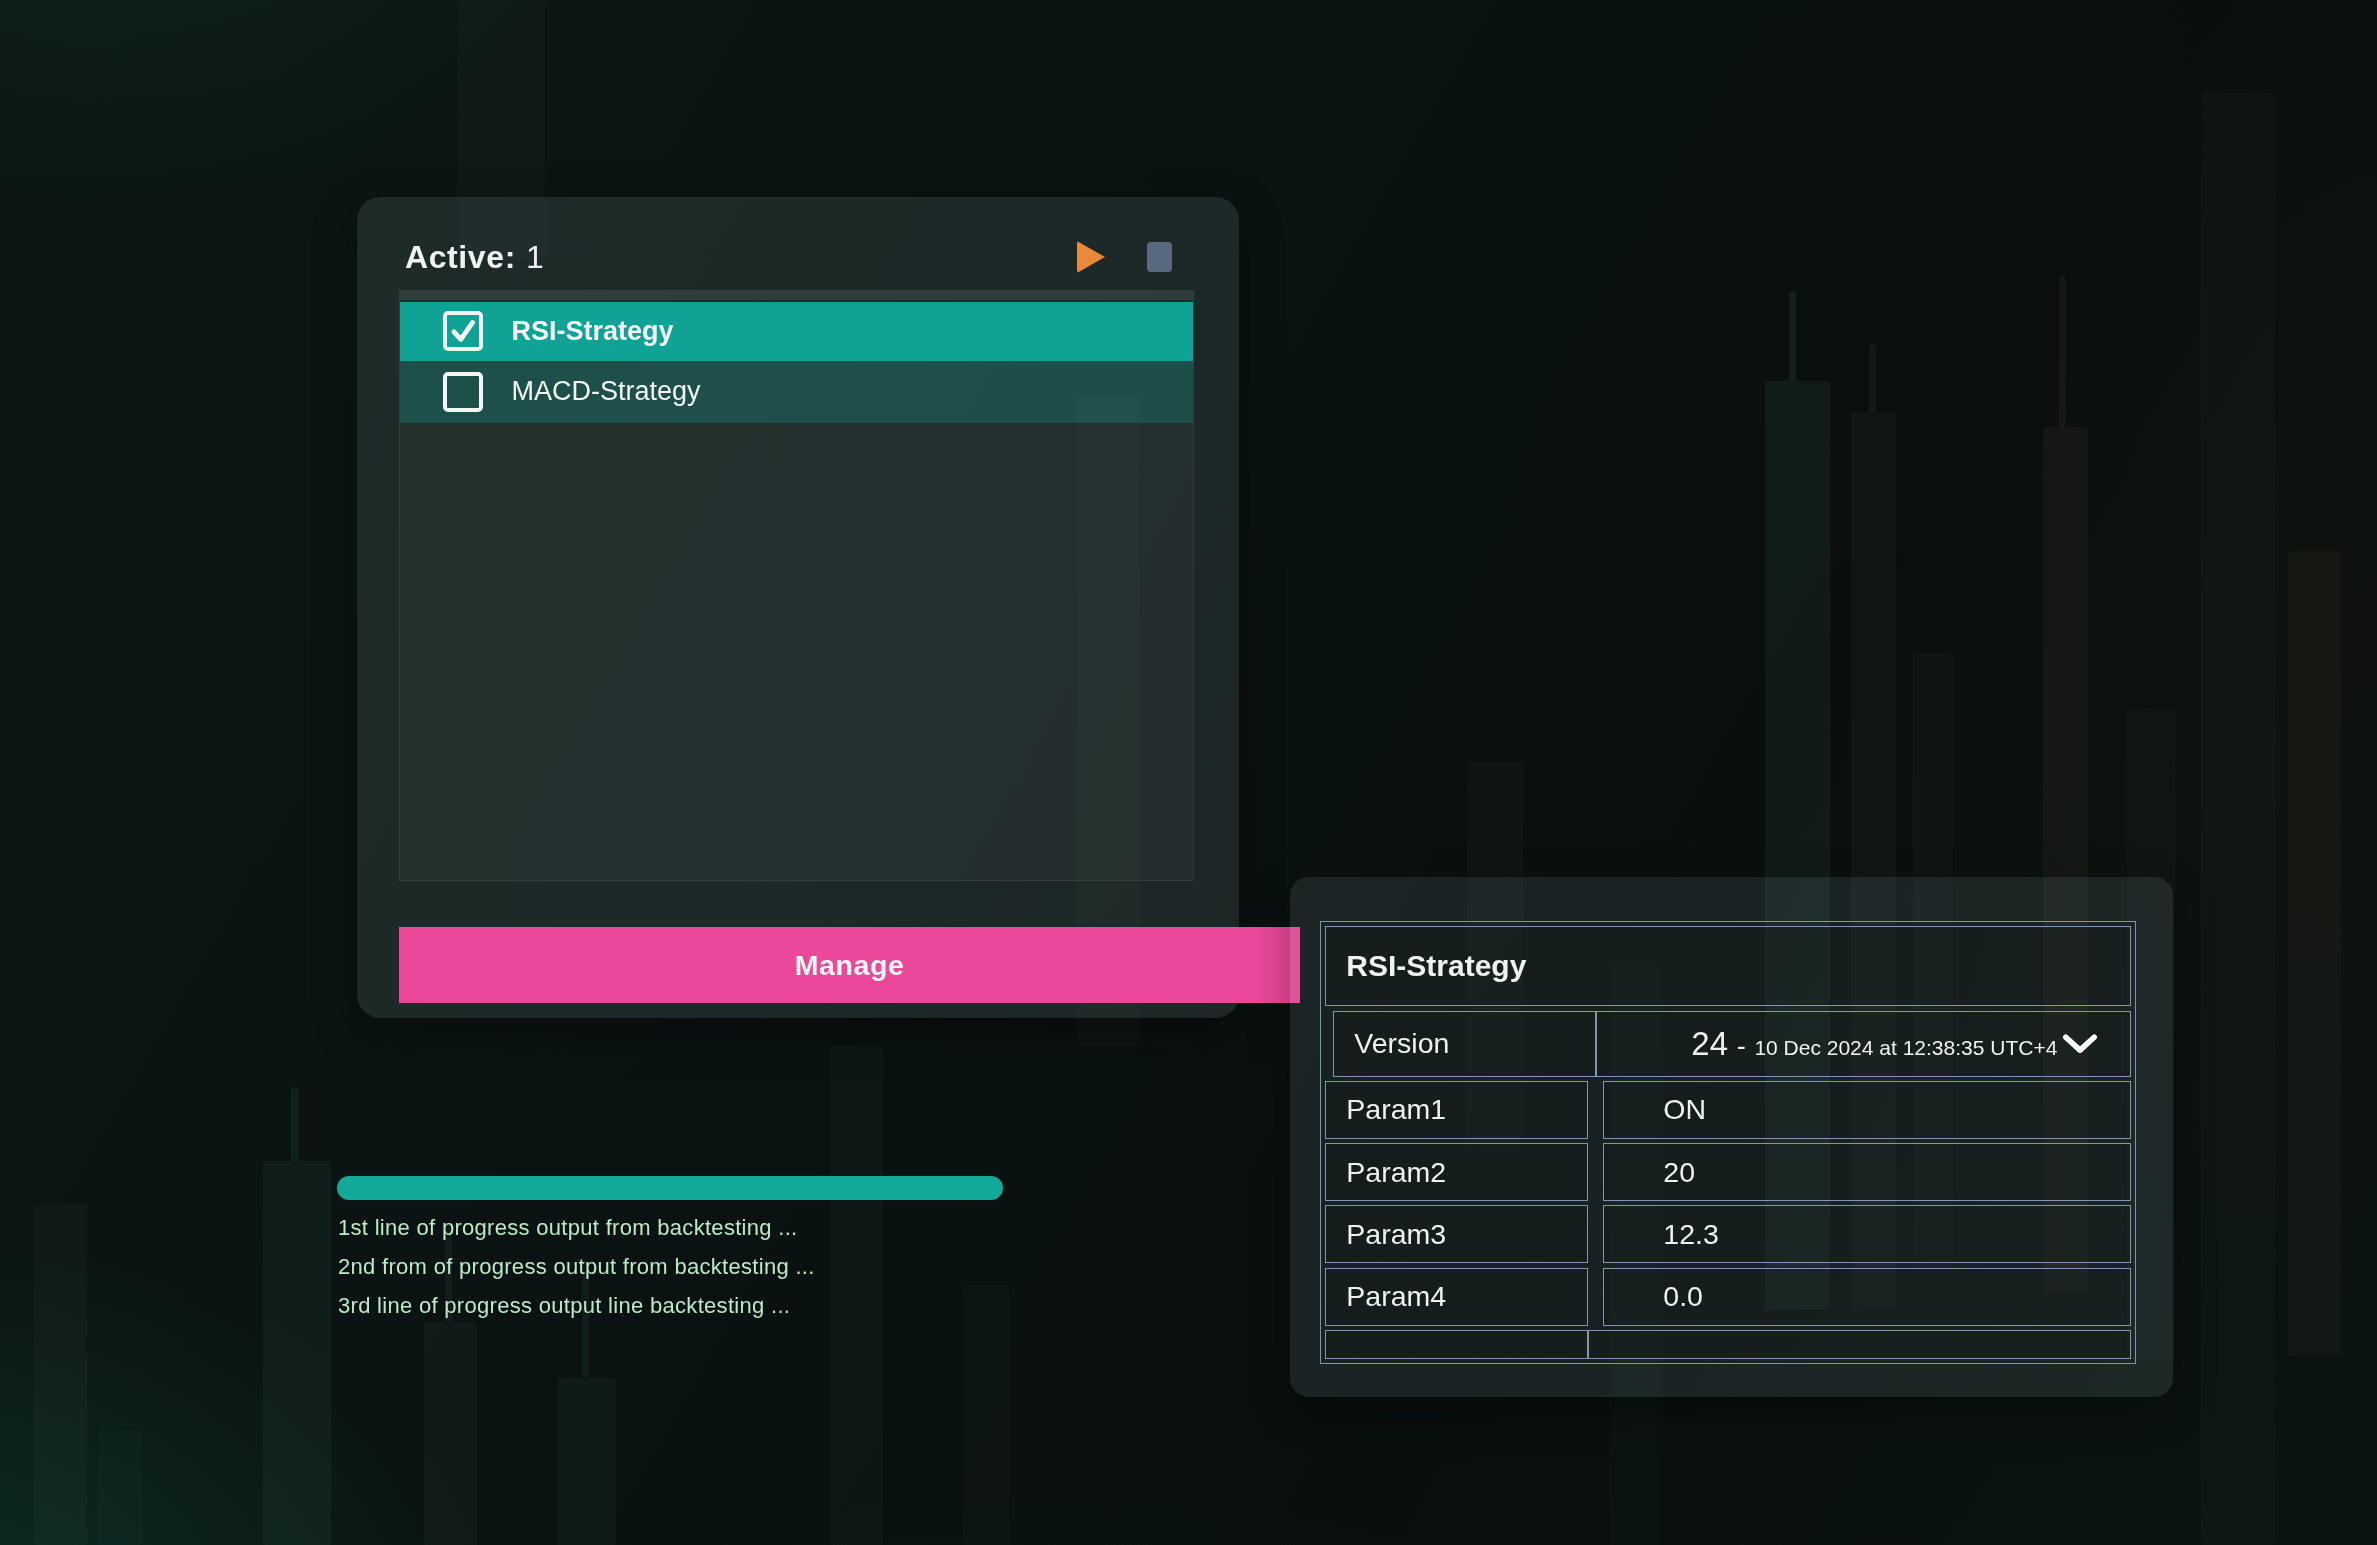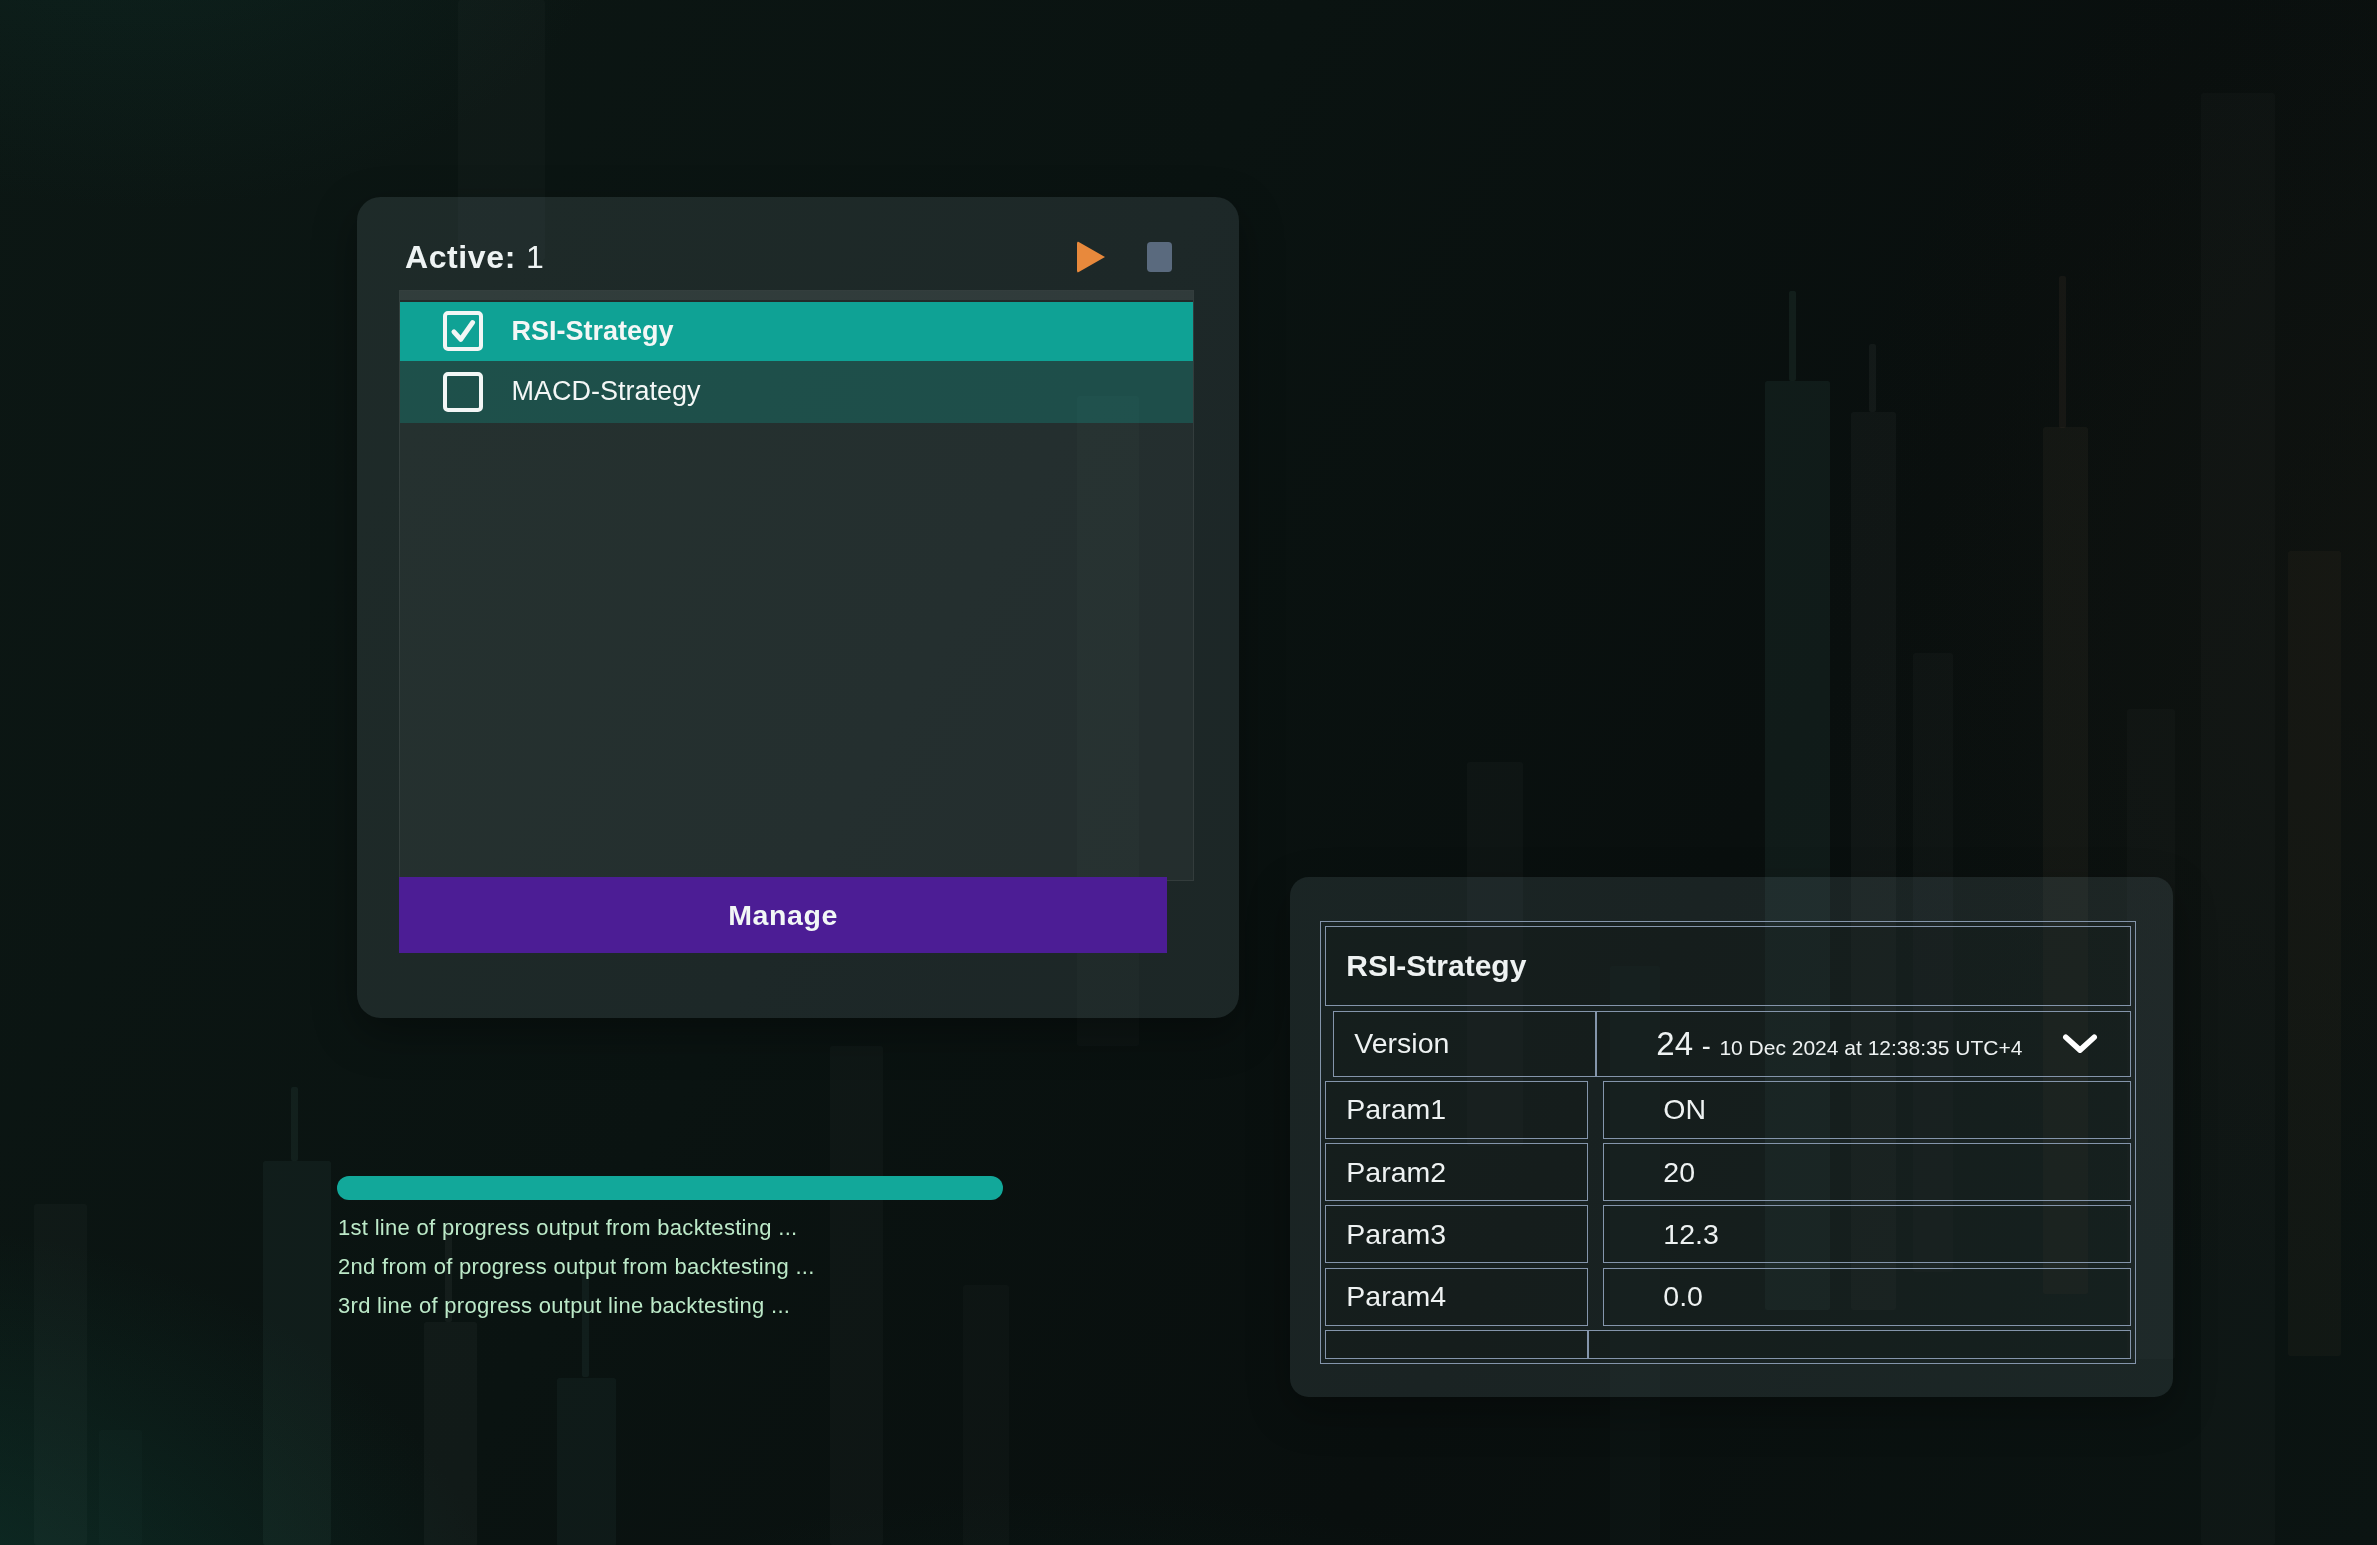--- a/index.html
+++ b/index.html
@@ -45,22 +45,22 @@
   .srow.sel{height:59px;background:#0fa295;}
   .srow.unsel{height:62px;background:rgba(15,162,149,0.28);}
   .cbox{
     width:32px;height:32px;margin-left:43px;flex:0 0 auto;
     border:4.3px solid #f2f6f5;border-radius:5px;
     display:flex;align-items:center;justify-content:center;
   }
   .sname{margin-left:28.5px;color:#f4f7f6;font-size:27px;}
   .srow.sel .sname{font-weight:700;}
   .manage-btn{
-    position:absolute;left:42px;top:680px;width:768px;height:76px;
-    background:#4c1d95;display:flex;align-items:center;justify-content:center;
+    position:absolute;left:42px;top:730px;width:901px;height:76px;
+    background:#ec4899;display:flex;align-items:center;justify-content:center;
     cursor:pointer;
   }
   .manage-btn span{color:#f2f7f6;font-size:28.5px;font-weight:700;letter-spacing:0.6px;}
 
   
   .progress-bar{
     position:absolute;left:337px;top:1176px;width:666px;height:23.5px;
     background:#12a89a;border-radius:12.4px;
   }
   .log{
@@ -88,21 +88,21 @@
     background:rgba(10,18,16,0.25);
     display:flex;align-items:center;color:#eef2f2;
   }
   .cell-label{width:263px;padding-left:20px;font-size:28.5px;flex:0 0 auto;}
   .cell-value{flex:1 1 auto;padding-left:59px;font-size:28.5px;position:relative;}
   .thead{height:80px;}
   .thead .pcell{width:100%;padding-left:20px;font-size:30px;font-weight:700;}
   .rver{height:66px;padding-left:8px;}
   .rparam{height:58px;gap:15px;}
   .rempty{height:28.5px;}
-  .vgroup{display:flex;align-items:baseline;}
+  .vgroup{display:flex;align-items:baseline;margin-left:35px;}
   .vmain{font-size:33px;}
   .vsep{font-size:27px;margin:0 8.7px;}
   .vdate{font-size:21px;}
   .chev{position:absolute;right:32px;top:50%;transform:translateY(-50%);cursor:pointer;}
 </style>
 </head>
 <body>
 
 <div id="bg-candles">
     <div class="candle" style="left: 34px; top: 1204px; width: 53px; height: 341px; background: rgba(255, 255, 255, 0.024);"></div>

